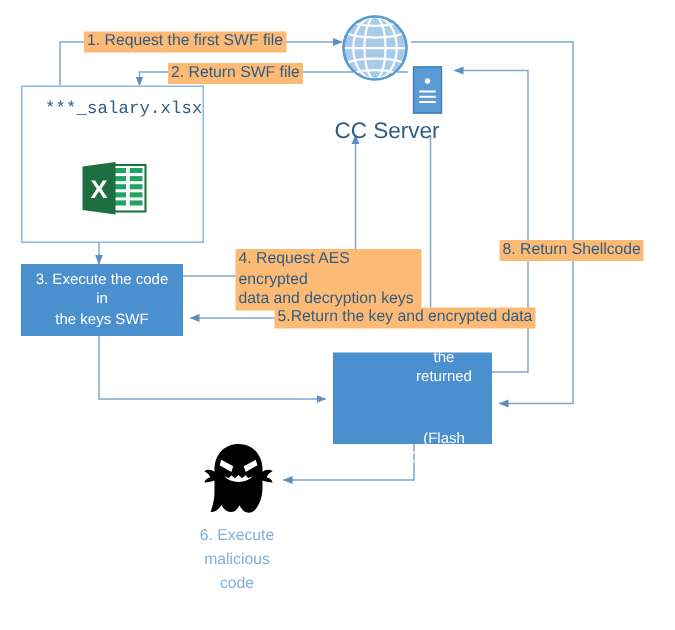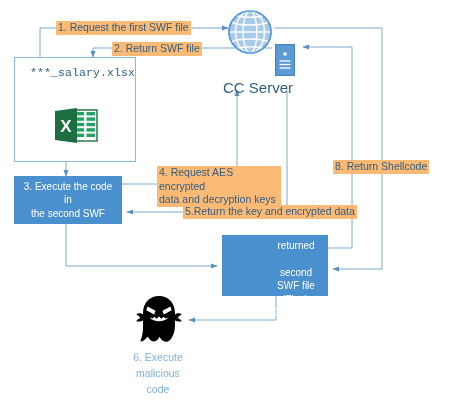--- a/index.html
+++ b/index.html
@@ -217,29 +217,29 @@
       <line x1="4.5" y1="20.5" x2="15.5" y2="20.5"></line>
       <line x1="4.5" y1="24" x2="15.5" y2="24"></line>
     </g>
   </svg>
 
   <div class="cc-label">CC Server</div>
 
   <div class="node blue-box box3">
     <div>
       <span>3. Execute the code in</span><br>
-      <span>the second SWF</span>
+      <span>the keys SWF</span>
     </div>
   </div>
 
   <div class="node blue-box box6">
     <div>
       <span>6. Using the returned</span><br>
       <br>
-      <span>second SWF file</span><br>
+      <br>
       <span>(Flash 0day exp)</span>
     </div>
   </div>
 
   <svg class="ghost" viewBox="0 0 50 50" xmlns="http://www.w3.org/2000/svg">
     <path fill="#000000" d="M25,2 C15.5,2 9,9.2 9,19 L9,20.5
       C7.2,19.2 4.6,18.6 2.2,20.2 C4.4,21.4 5.6,22.6 6.2,24.2
       C4.4,24.6 2.8,25.8 2.2,27.6 C4.8,27.6 7.2,27.2 9,26.4
       L9,33 C9,40 7.6,43.6 6.4,47.4 C9.6,47.6 12,45.2 13.6,42.6
       C15,45.2 17.2,47.4 20,47.4 C22.6,47.4 24.4,45.4 25.6,42.8

